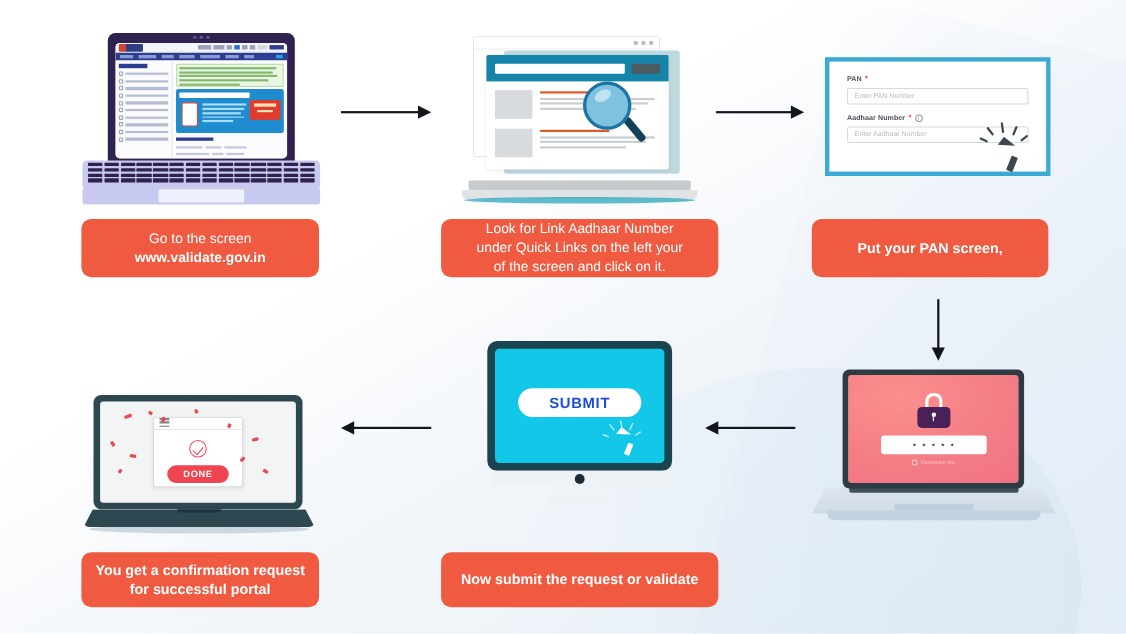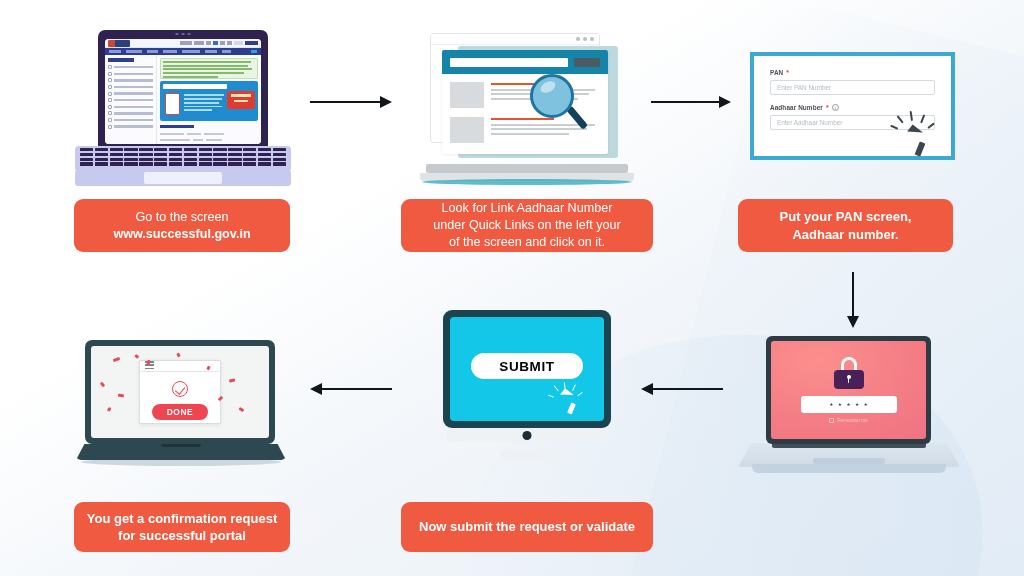--- a/index.html
+++ b/index.html
@@ -277,21 +277,21 @@
     position: absolute; left: 6px; top: 0; width: 168px; height: 118px;
     background: #1a4450; border-radius: 9px; padding: 6px;
   }
   #sb-screen {
     position: absolute; inset: 7px; background: #12c7e8; border-radius: 4px;
     display: flex; align-items: center; justify-content: center;
   }
   #sb-btn {
     width: 112px; height: 26px; background: #ffffff; border-radius: 13px;
     display: flex; align-items: center; justify-content: center;
-    font-weight: bold; font-size: 13.5px; color: #000000; letter-spacing: .6px;
+    font-weight: bold; font-size: 13.5px; color: #1d4ed8; letter-spacing: .6px;
     margin-top: -6px;
   }
   #sb-cursor { position: absolute; left: 118px; top: 74px; width: 26px; height: 30px; }
   #sb-ptr {
     position: absolute; left: 6px; top: 8px; width: 0; height: 0;
     border-left: 11px solid #ffffff;
     border-bottom: 8px solid transparent;
     border-right: 4px solid transparent;
     transform: rotate(38deg);
   }
@@ -302,21 +302,21 @@
   #sb-neck { position: absolute; left: 50%; transform: translateX(-50%); top: 118px;
     width: 160px; height: 14px; background: #eef2f5; border-radius: 0 0 4px 4px; }
   #sb-dot { position: absolute; left: 50%; transform: translateX(-50%); top: 121px;
     width: 9px; height: 9px; border-radius: 50%; background: #1a2b33; }
   #sb-stand { position: absolute; left: 50%; transform: translateX(-50%); top: 140px;
     width: 54px; height: 9px; background: #eef2f5; border-radius: 3px; }
   #sb-shadow { position: absolute; left: 50%; transform: translateX(-50%); top: 134px;
     width: 172px; height: 22px; background: #dde5ec; border-radius: 50%; z-index: -1; }
 
   
-  #illus-done { left: 76px; top: 340px; width: 210px; height: 130px; }
+  #illus-done { left: 76px; top: 359px; width: 210px; height: 130px; }
   #dn-lid {
     position: absolute; left: 9px; top: 0; width: 190px; height: 104px;
     background: #2e4852; border-radius: 7px; padding: 6px;
   }
   #dn-screen {
     position: absolute; inset: 6px; background: #f3f4f4; border-radius: 3px; overflow: hidden;
     display: flex; align-items: center; justify-content: center;
   }
   #dn-dialog {
     width: 82px; height: 64px; background: #ffffff; border: 1px solid #d9dcdd;
@@ -711,36 +711,35 @@
         </div>
       </div>
     </div>
     <div id="dn-base"></div>
     <div id="dn-lip"></div>
   </div>
 
   <div class="caption" id="cap-1">
     <div>
       <span class="ln">Go to the screen</span>
-      <span class="ln bold">www.successful.gov.in</span>
+      <span class="ln bold">www.validate.gov.in</span>
     </div>
   </div>
 
   <div class="caption" id="cap-2">
     <div>
       <span class="ln">Look for Link Aadhaar Number</span>
       <span class="ln">under Quick Links on the left your</span>
       <span class="ln">of the screen and click on it.</span>
     </div>
   </div>
 
   <div class="caption allbold" id="cap-3">
     <div>
       <span class="ln">Put your PAN screen,</span>
-      <span class="ln">Aadhaar number.</span>
     </div>
   </div>
 
 
   <div class="caption allbold" id="cap-5">
     <div>
       <span class="ln">Now submit the request or validate</span>
     </div>
   </div>
 

